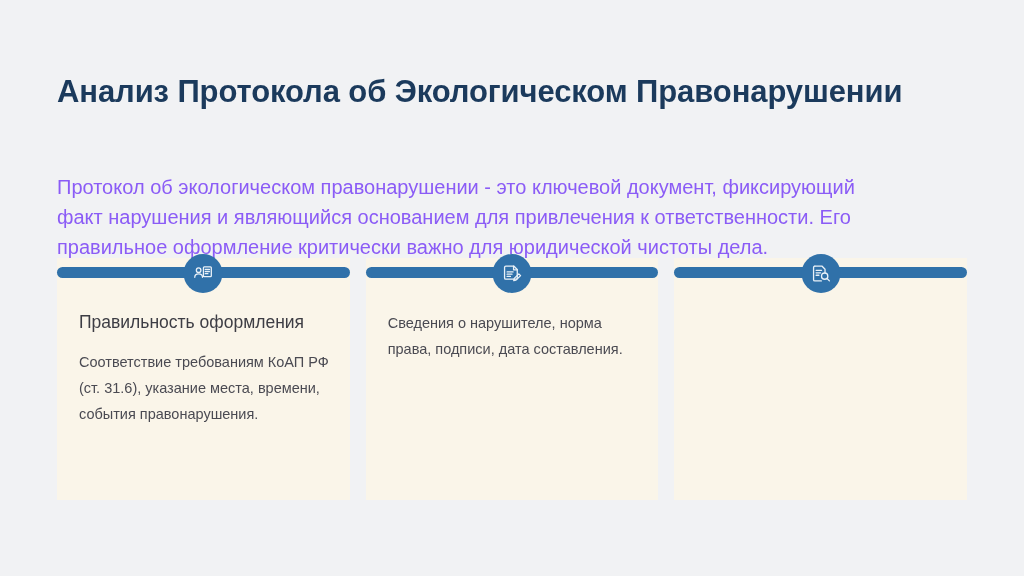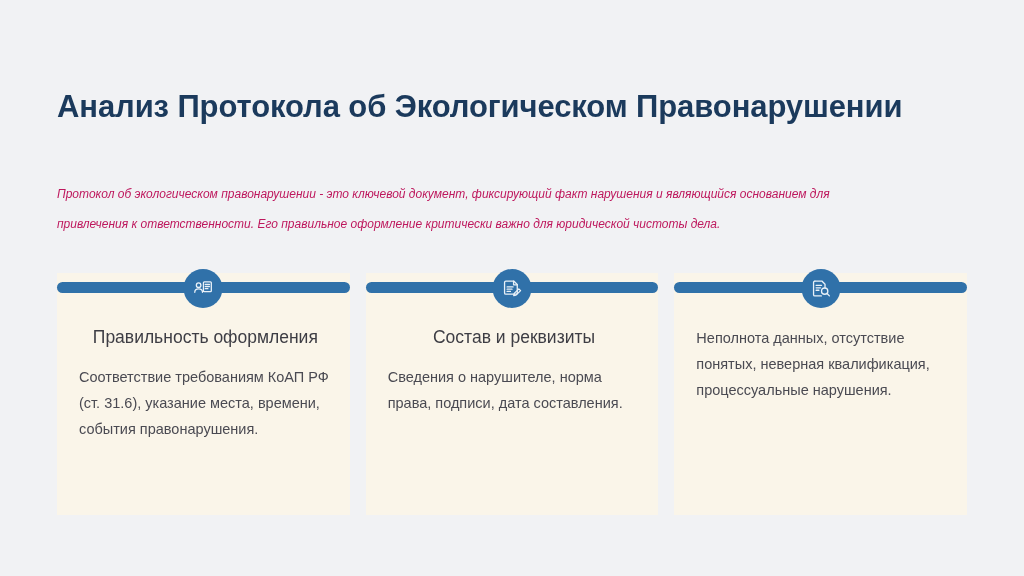--- a/index.html
+++ b/index.html
@@ -13,21 +13,20 @@
     background: #f1f2f4;
     font-family: "Liberation Sans", "DejaVu Sans", sans-serif;
     overflow: hidden;
     position: relative;
   }
 
   .slide {
     position: absolute;
     inset: 0;
     background: #f1f2f4;
-    margin-top: 15px;
   }
 
   
   .slide-title {
     position: absolute;
     left: 57px;
     top: 72px;
     width: 920px;
     font-size: 31px;
     line-height: 40px;
@@ -36,24 +35,23 @@
     letter-spacing: -0.1px;
     white-space: nowrap;
   }
 
   
   .intro {
     position: absolute;
     left: 57px;
     top: 152px;
     width: 830px;
-    font-size: 12px;
+    font-size: 20px;
     line-height: 30px;
-    color: #be185d;
-    font-style: italic;
+    color: #8b5cf6;
   }
 
   
   .cards {
     position: absolute;
     left: 57px;
     top: 258px;
     width: 910px;
     height: 242px;
     display: flex;
@@ -103,21 +101,20 @@
     right: 18px;
     top: 52px;
   }
 
   .card-heading {
     font-size: 17.5px;
     line-height: 25px;
     color: #3d3d44;
     font-weight: normal;
     margin: 0 0 14px 0;
-    text-align: center;
   }
 
   .card-text {
     font-size: 14.5px;
     line-height: 26px;
     color: #4a4a52;
     margin: 0;
   }
 </style>
 </head>
@@ -157,38 +154,36 @@
             <path d="M5 3.5h9l4 4v9.5a1.5 1.5 0 0 1-1.5 1.5H5a1.5 1.5 0 0 1-1.5-1.5V5A1.5 1.5 0 0 1 5 3.5z"></path>
             <polyline points="13.8,3.6 13.8,7.8 18,7.8"></polyline>
             <line x1="6.4" y1="10.2" x2="13.2" y2="10.2"></line>
             <line x1="6.4" y1="12.8" x2="12" y2="12.8"></line>
             <line x1="6.4" y1="15.3" x2="10.2" y2="15.3"></line>
             <path d="M19.8 12.4l2 2-5.2 5.2-2.6.6.6-2.6z"></path>
           </svg>
         </div>
       </div>
       <div class="card-body">
-        <div class="card-heading">Состав и реквизиты</div>
         <p class="card-text">Сведения о нарушителе, норма права, подписи, дата составления.</p>
       </div>
     </div>
 
     <div class="card">
       <div class="card-bar">
         <div class="card-badge">
           <svg width="21" height="21" viewBox="0 0 24 24" fill="none" stroke="#e9f1f8" stroke-width="1.5" stroke-linecap="round" stroke-linejoin="round">
             <path d="M5 3.5h8l3.6 3.6V11"></path>
             <path d="M12.4 20.5H5A1.5 1.5 0 0 1 3.5 19V5A1.5 1.5 0 0 1 5 3.5"></path>
             <line x1="6.4" y1="8.4" x2="12.6" y2="8.4"></line>
             <line x1="6.4" y1="11.2" x2="11.4" y2="11.2"></line>
             <line x1="6.4" y1="14" x2="9.6" y2="14"></line>
             <circle cx="16.2" cy="15" r="3.6"></circle>
             <line x1="18.9" y1="17.7" x2="21.6" y2="20.4"></line>
           </svg>
         </div>
       </div>
       <div class="card-body">
-        <p class="card-text">Неполнота данных, отсутствие понятых, неверная квалификация, процессуальные нарушения.</p>
       </div>
     </div>
 
   </div>
 </div>
 
 </body></html>

